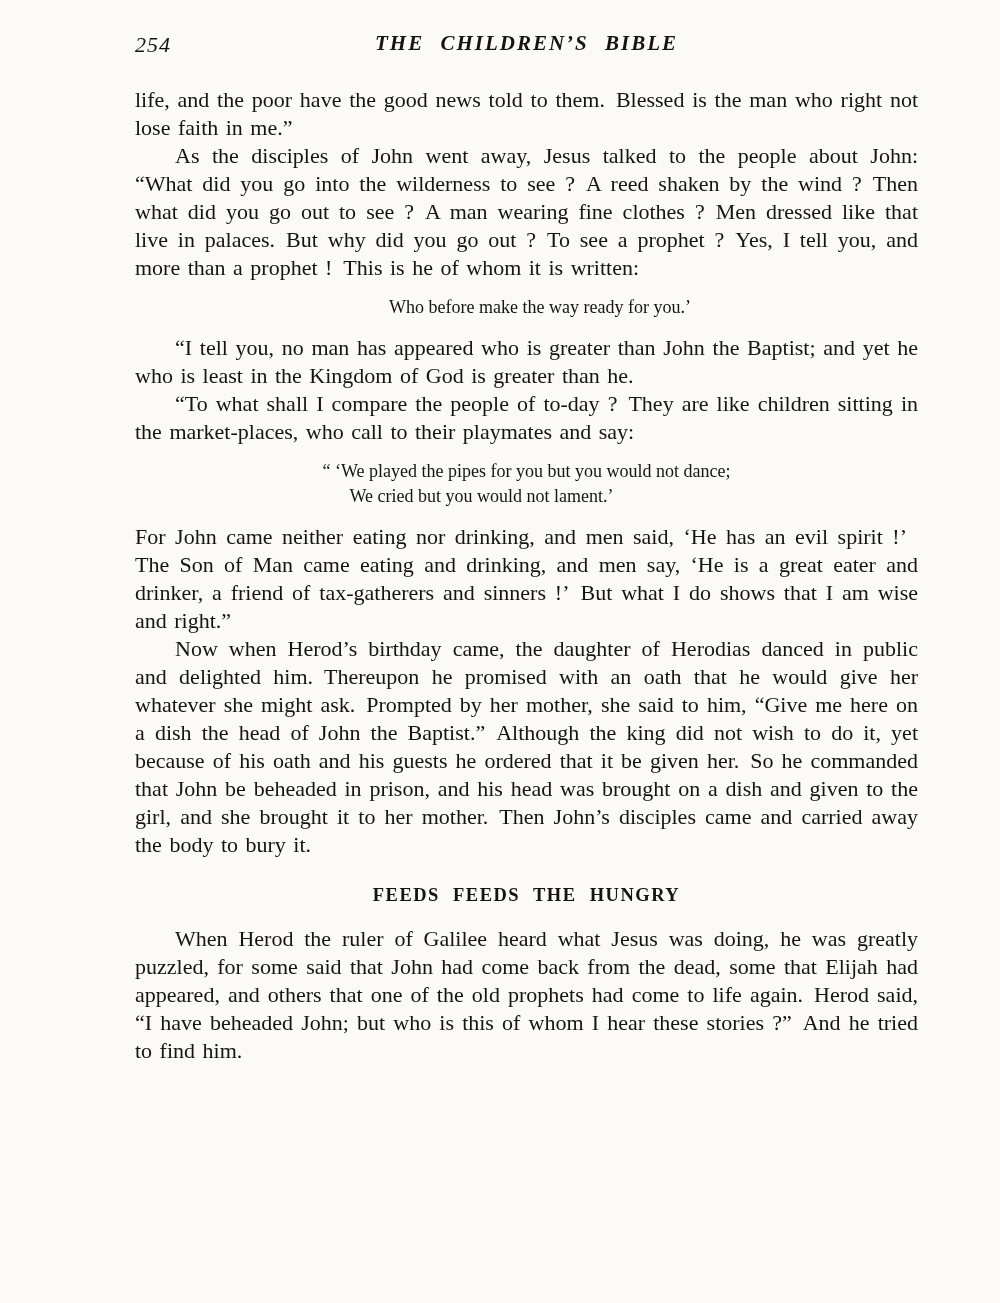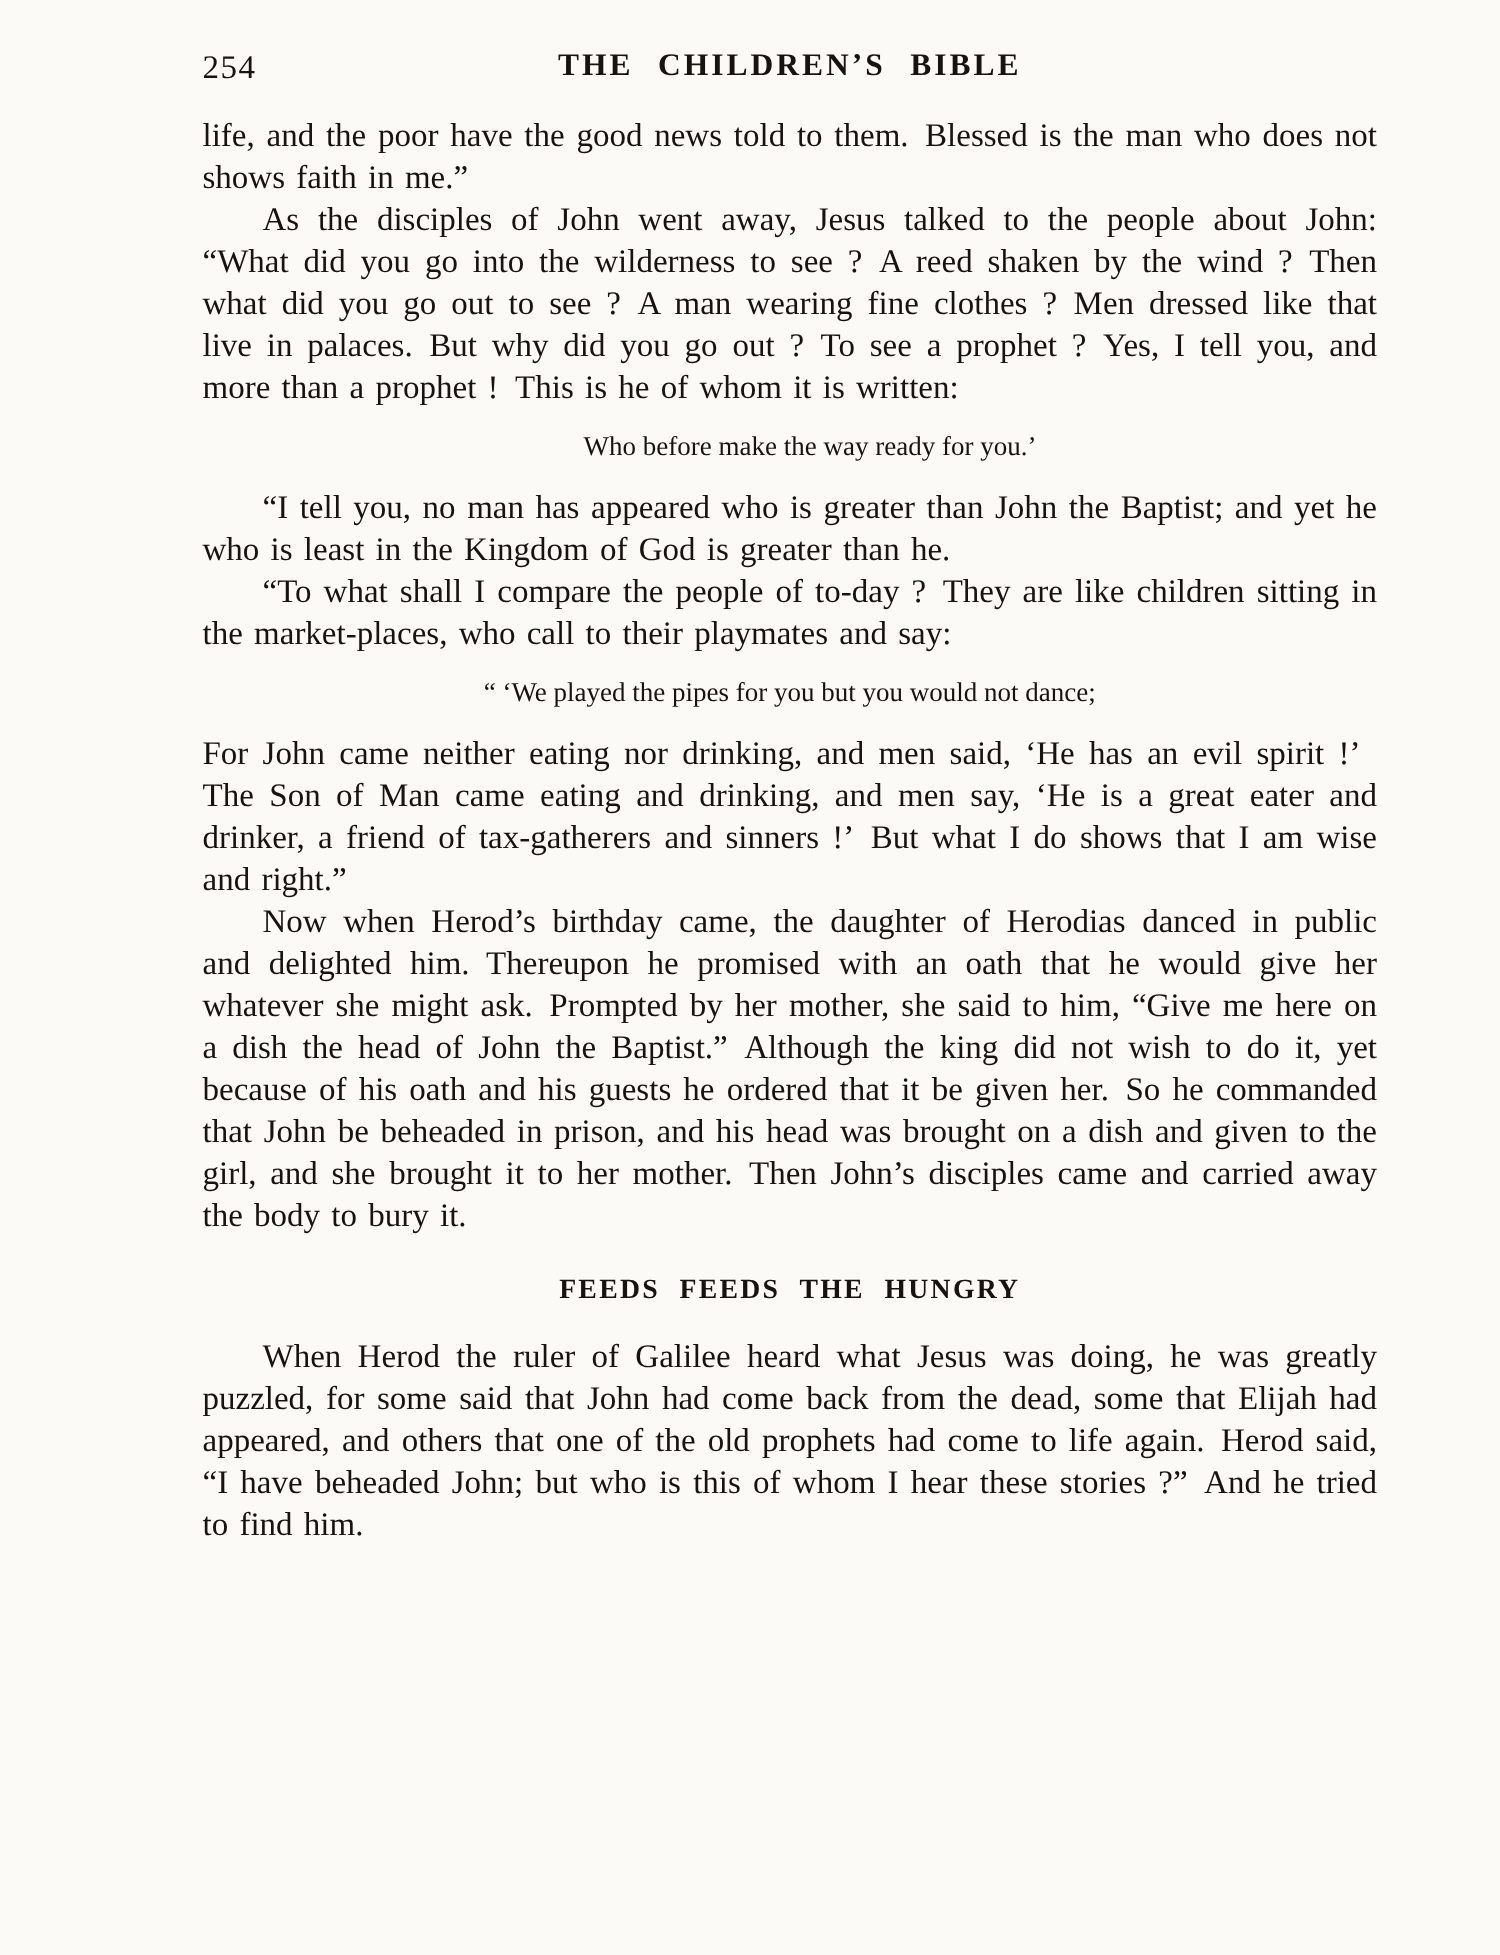--- a/index.html
+++ b/index.html
@@ -12,22 +12,23 @@
     overflow: hidden;
   }
   .page {
     width: 1000px;
     height: 1303px;
     padding: 30px 82px 20px 135px;
     overflow: hidden;
   }
   .page-header {
     position: relative;
-    margin-bottom: 16px;
+    margin-bottom: 26px;
     height: 30px;
+    font-style: italic;
   }
   .page-number {
     position: absolute;
     left: 0;
     top: 2px;
     font-size: 22px;
     letter-spacing: 1px;
   }
   .running-title {
     text-align: center;
@@ -73,34 +74,35 @@
 
 <div class="page">
 
   <header class="page-header">
     <span class="page-number">254</span>
     <div class="running-title">THE CHILDREN’S BIBLE</div>
   </header>
 
   <main class="page-body">
 
-    <p class="para flush">life, and the poor have the good news told to them. Blessed is the man who does not shows faith in me.”</p>
+    <p class="para flush">life, and the poor have the good news told to them. Blessed is the man who right not lose faith in me.”</p>
 
     <p class="para">As the disciples of John went away, Jesus talked to the people about John: “What did you go into the wilderness to see&nbsp;? A reed shaken by the wind&nbsp;? Then what did you go out to see&nbsp;? A man wearing fine clothes&nbsp;? Men dressed like that live in palaces. But why did you go out&nbsp;? To see a prophet&nbsp;? Yes, I tell you, and more than a prophet&nbsp;! This is he of whom it is written:</p>
 
     <div class="verse">
       <div class="verse-line indented">Who before make the way ready for you.’</div>
     </div>
 
     <p class="para">“I tell you, no man has appeared who is greater than John the Baptist; and yet he who is least in the Kingdom of God is greater than he.</p>
 
     <p class="para">“To what shall I compare the people of to-day&nbsp;? They are like children sitting in the market-places, who call to their playmates and say:</p>
 
     <div class="verse">
       <div class="verse-line">“ ‘We played the pipes for you but you would not dance;</div>
+      <div class="verse-line indented">We cried but you would not lament.’</div>
     </div>
 
     <p class="para flush">For John came neither eating nor drinking, and men said, ‘He has an evil spirit&nbsp;!’ The Son of Man came eating and drinking, and men say, ‘He is a great eater and drinker, a friend of tax-gatherers and sinners&nbsp;!’ But what I do shows that I am wise and right.”</p>
 
     <p class="para">Now when Herod’s birthday came, the daughter of Herodias danced in public and delighted him. Thereupon he promised with an oath that he would give her whatever she might ask. Prompted by her mother, she said to him, “Give me here on a dish the head of John the Baptist.” Although the king did not wish to do it, yet because of his oath and his guests he ordered that it be given her. So he commanded that John be beheaded in prison, and his head was brought on a dish and given to the girl, and she brought it to her mother. Then John’s disciples came and carried away the body to bury it.</p>
 
     <h2 class="section-heading">FEEDS FEEDS THE HUNGRY</h2>
 
     <p class="para">When Herod the ruler of Galilee heard what Jesus was doing, he was greatly puzzled, for some said that John had come back from the dead, some that Elijah had appeared, and others that one of the old prophets had come to life again. Herod said, “I have beheaded John; but who is this of whom I hear these stories&nbsp;?” And he tried to find him.</p>
 

